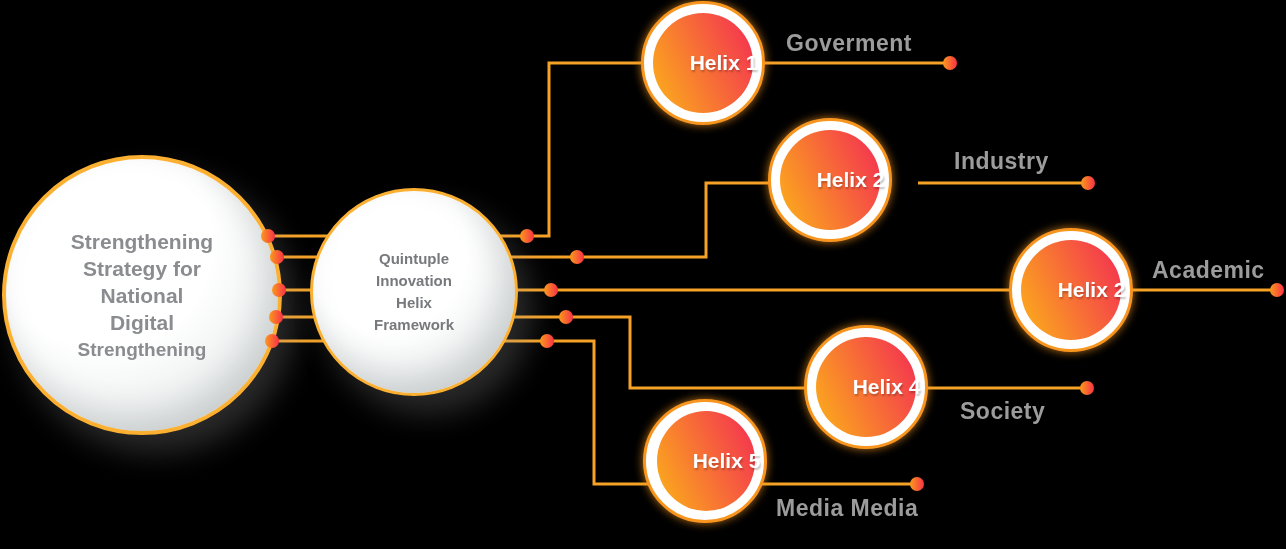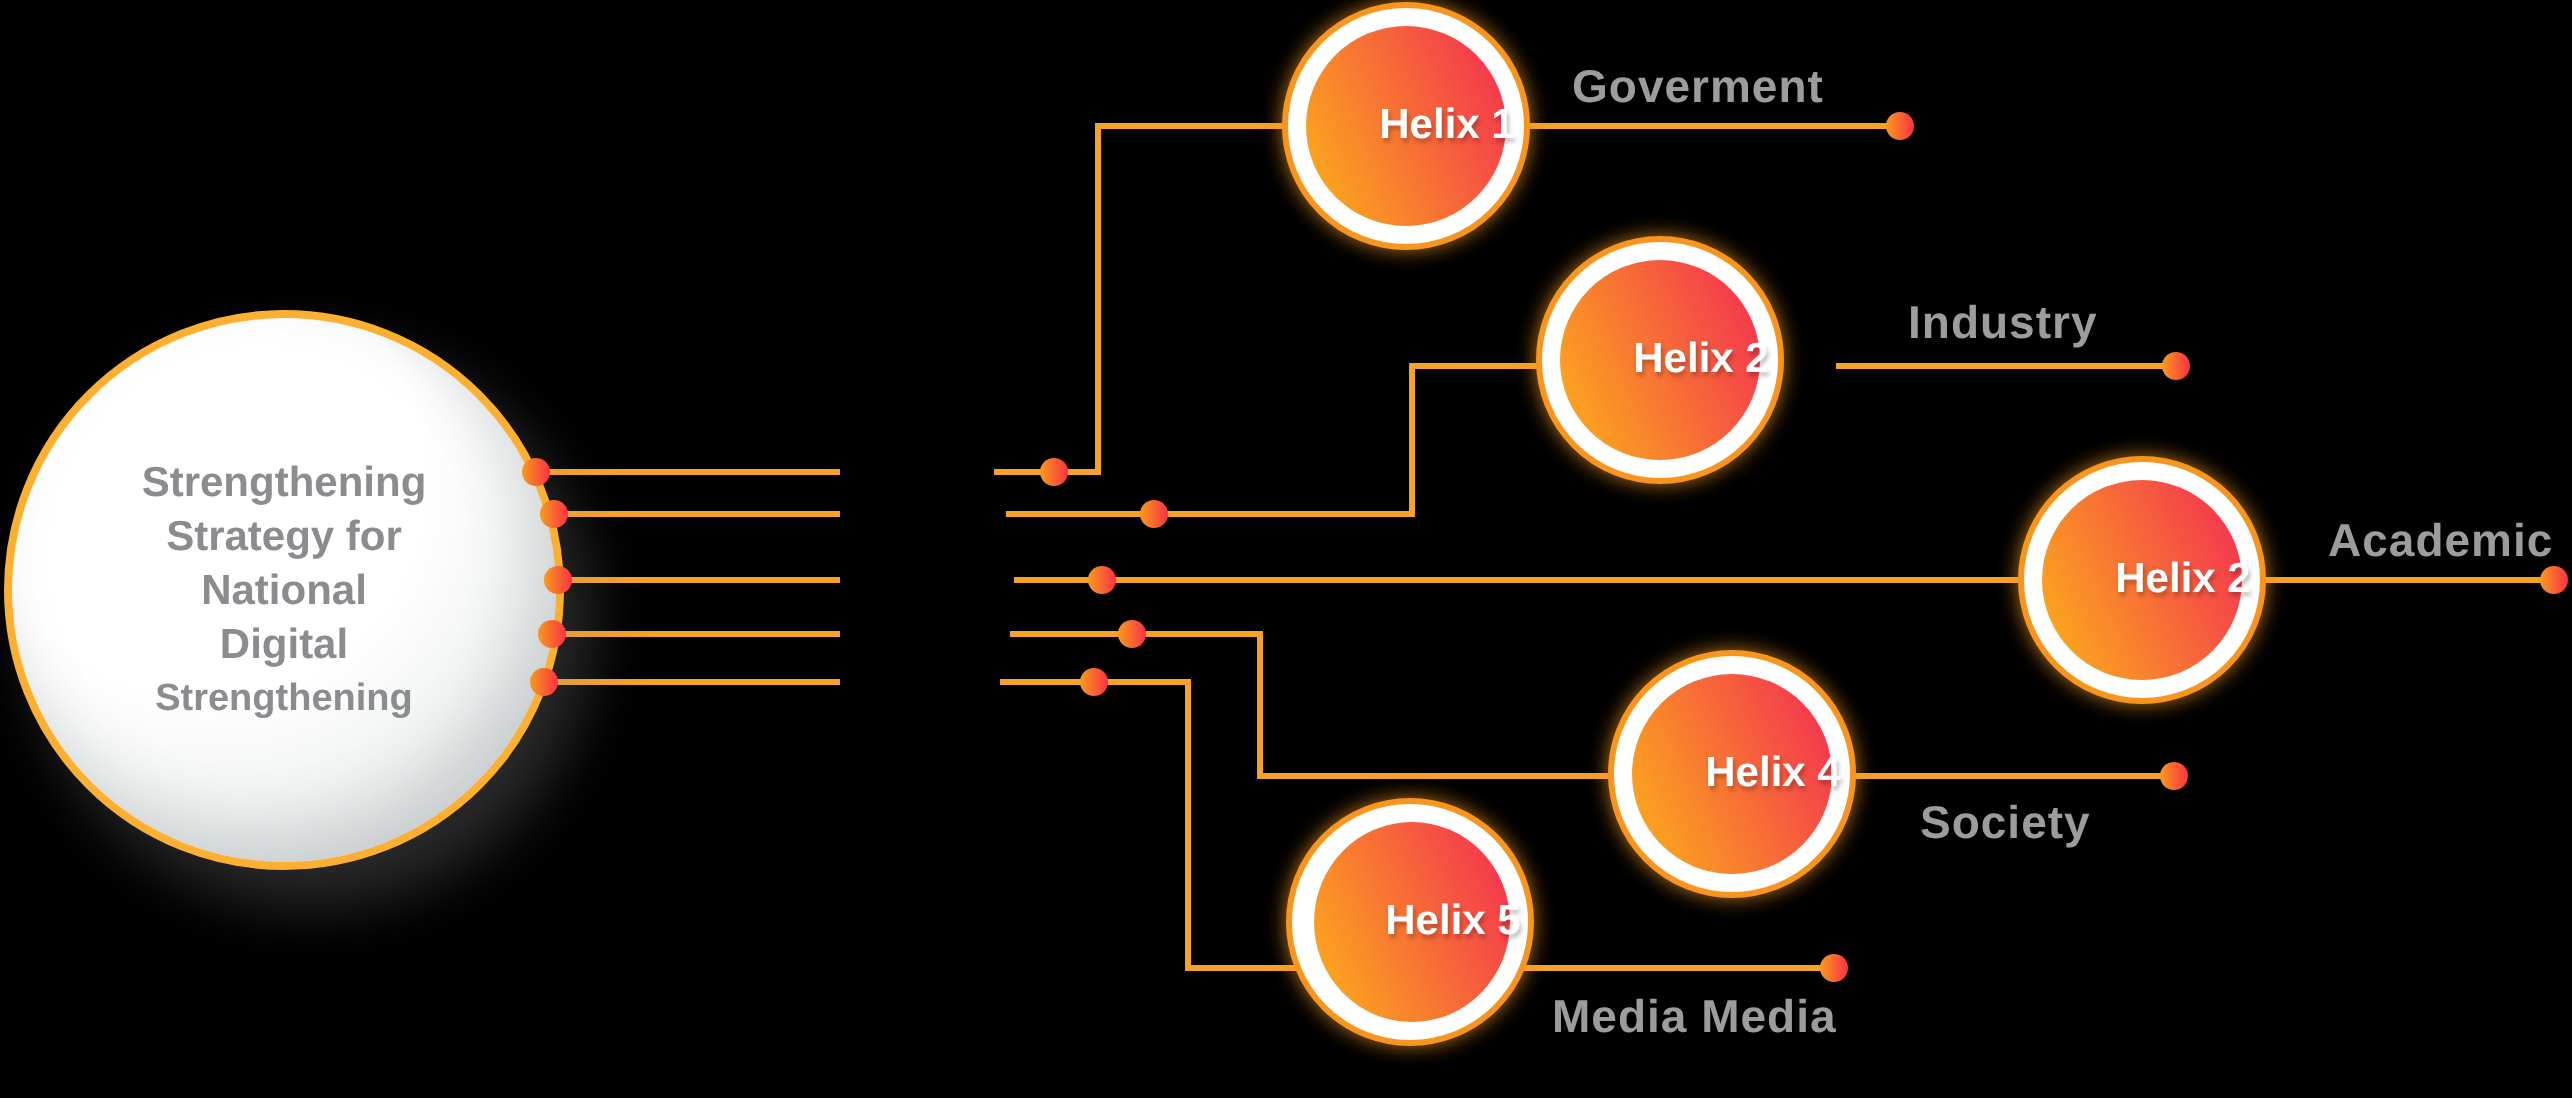--- a/index.html
+++ b/index.html
@@ -78,21 +78,21 @@
   .cat {
     position:absolute; z-index:4;
     font-size:23px; font-weight:700;
     color: var(--category-text, #9C9C9C);
     white-space:nowrap;
     text-shadow: 1px 1px 1px rgba(0,0,0,0.45);
     letter-spacing:0.5px;
   }
   .cat1 { left:786px;  top:30px;text-align:right;  }
   .cat2 { left:954px;  top:148px; }
-  .cat3 { left:1152px; top:257px;margin-left:12px; }
+  .cat3 { left:1152px; top:257px; }
   .cat4 { left:960px;  top:398px; }
   .cat5 { left:776px;  top:495px; }
 </style>
 </head>
 <body>
 
 <div class="canvas">
 
   <svg class="wires" width="1286" height="549" viewBox="0 0 1286 549">
 
@@ -118,20 +118,28 @@
   <div class="disc root">
     <div>
       <div class="root-line">Strengthening</div>
       <div class="root-line">Strategy for</div>
       <div class="root-line">National</div>
       <div class="root-line">Digital</div>
       <div class="root-line small">Strengthening</div>
     </div>
   </div>
 
+  <div class="disc hub">
+    <div>
+      <div class="hub-line">Quintuple</div>
+      <div class="hub-line">Innovation</div>
+      <div class="hub-line">Helix</div>
+      <div class="hub-line">Framework</div>
+    </div>
+  </div>
 
   <div class="helix h1">
     <div class="helix-grad">
       <span>Helix 1</span>
     </div>
   </div>
   <div class="helix h2">
     <div class="helix-grad">
       <span>Helix 2</span>
     </div>

